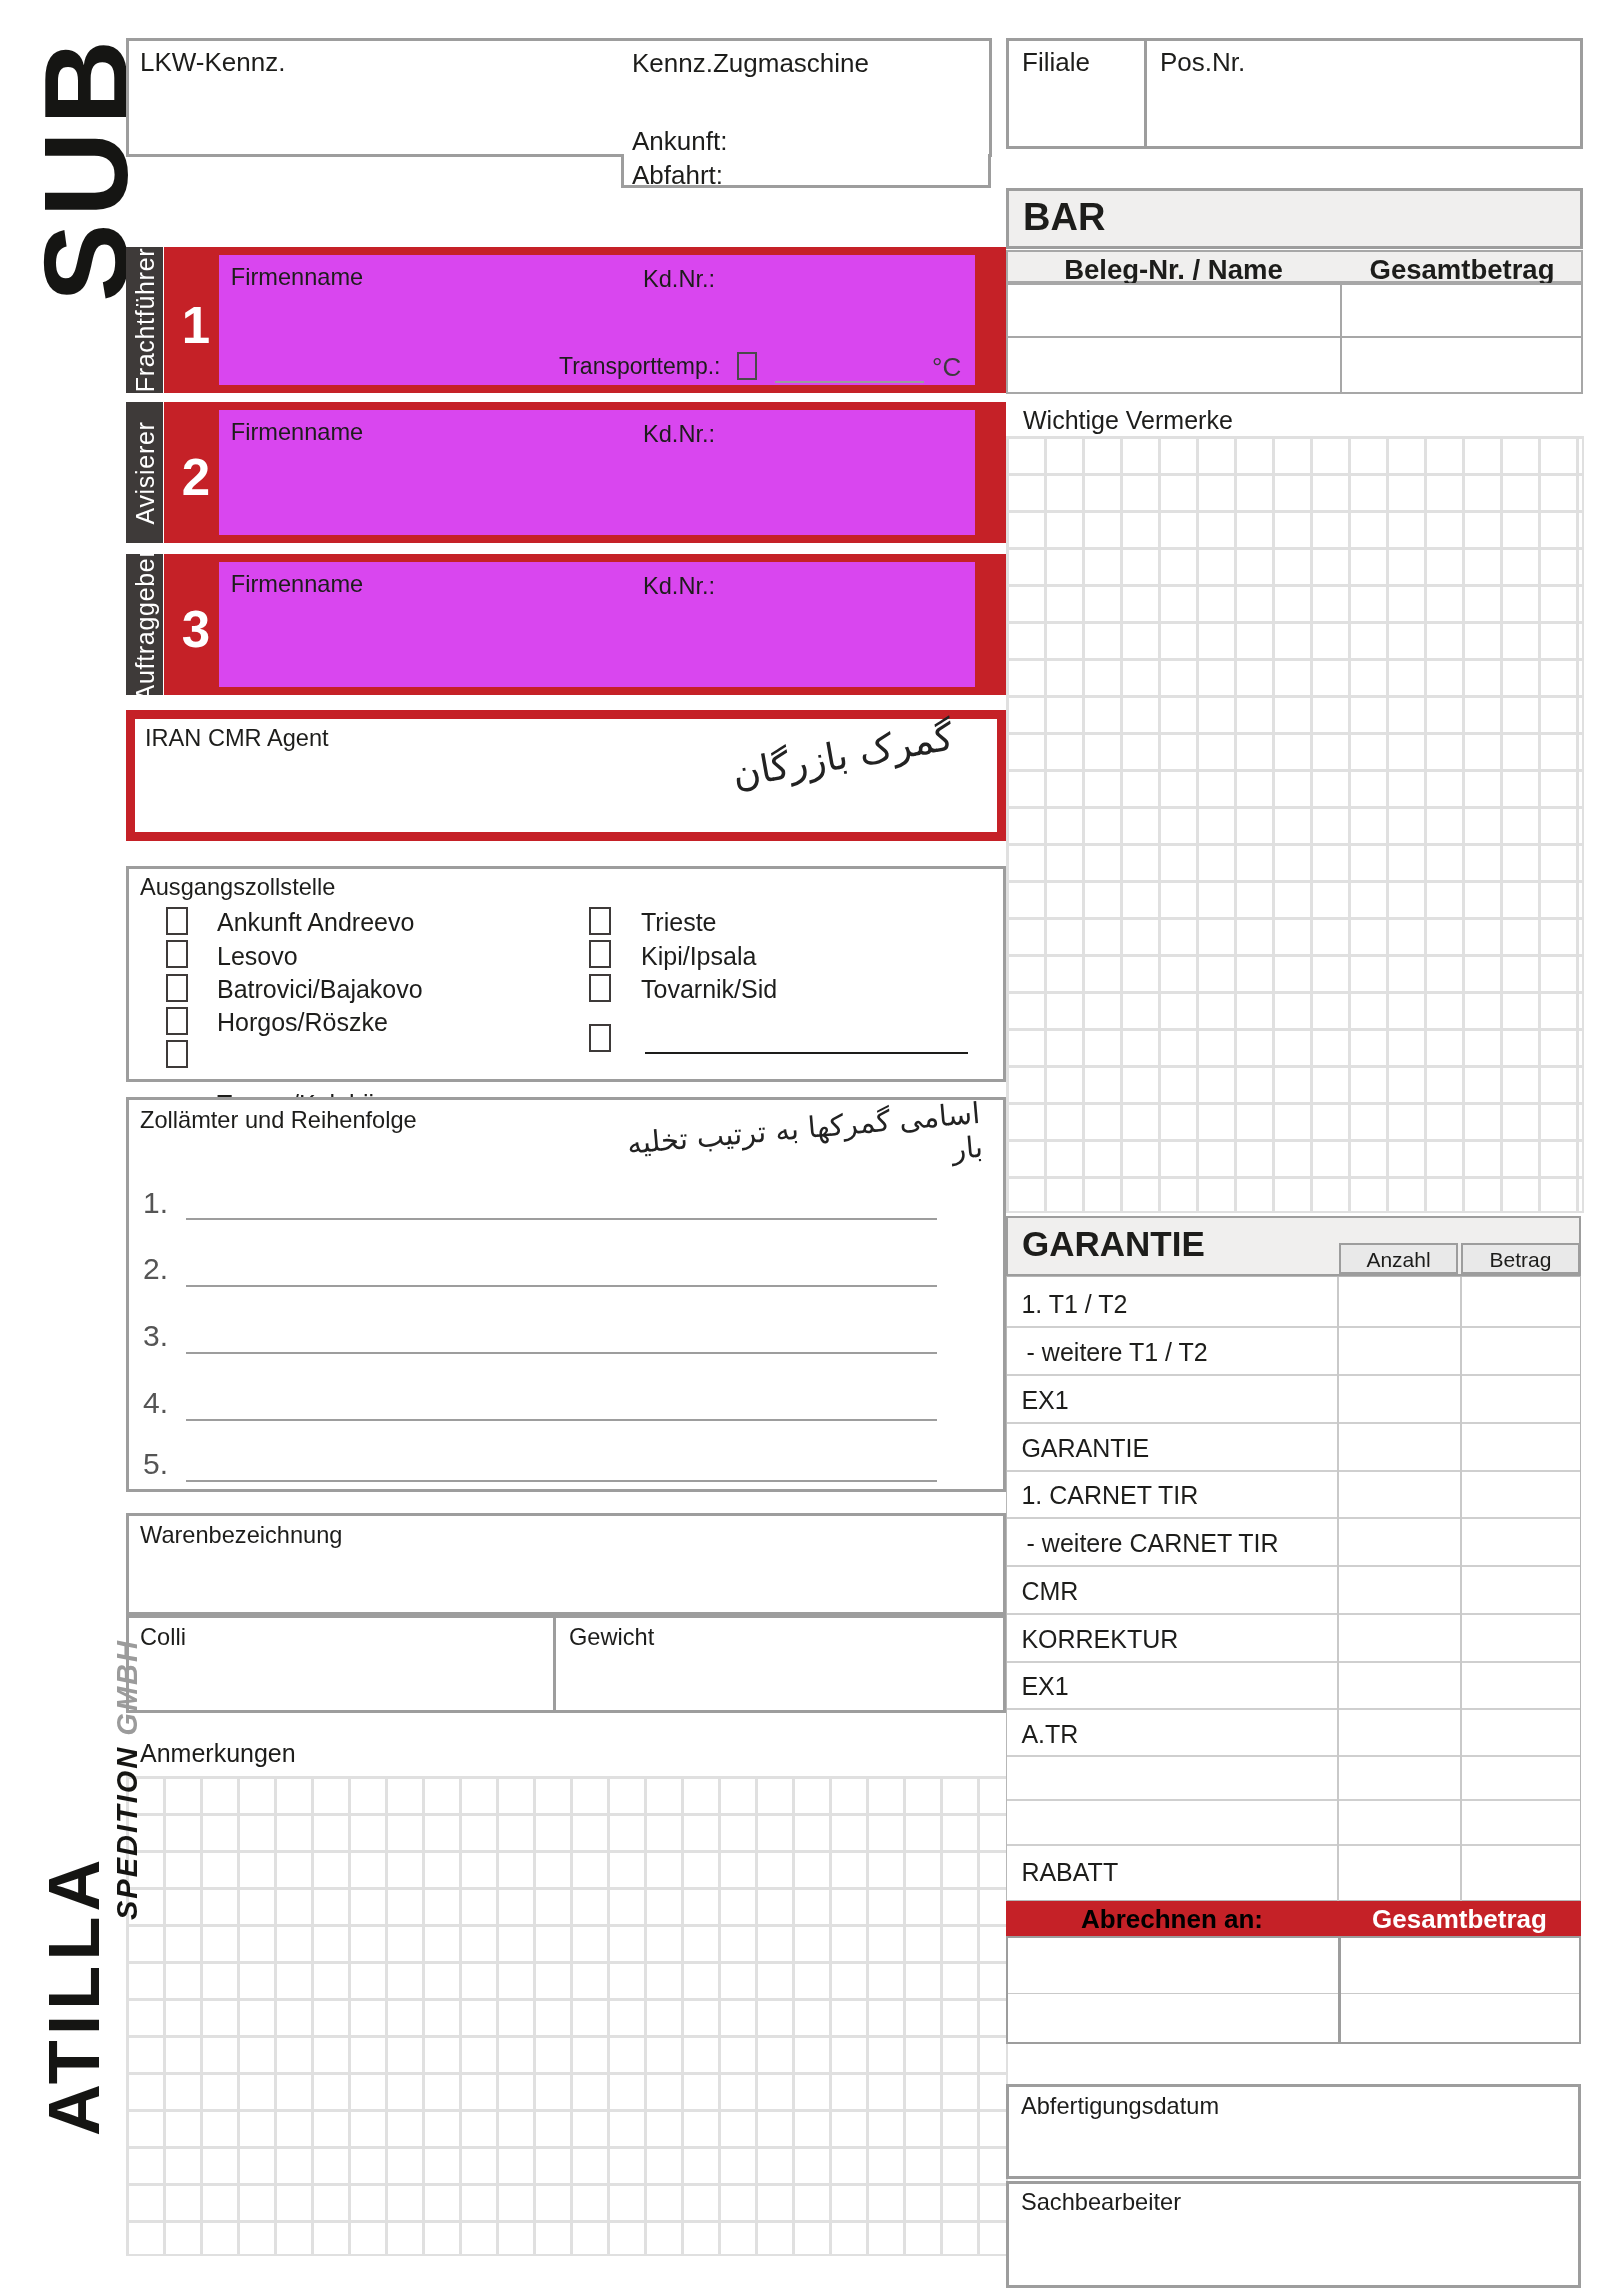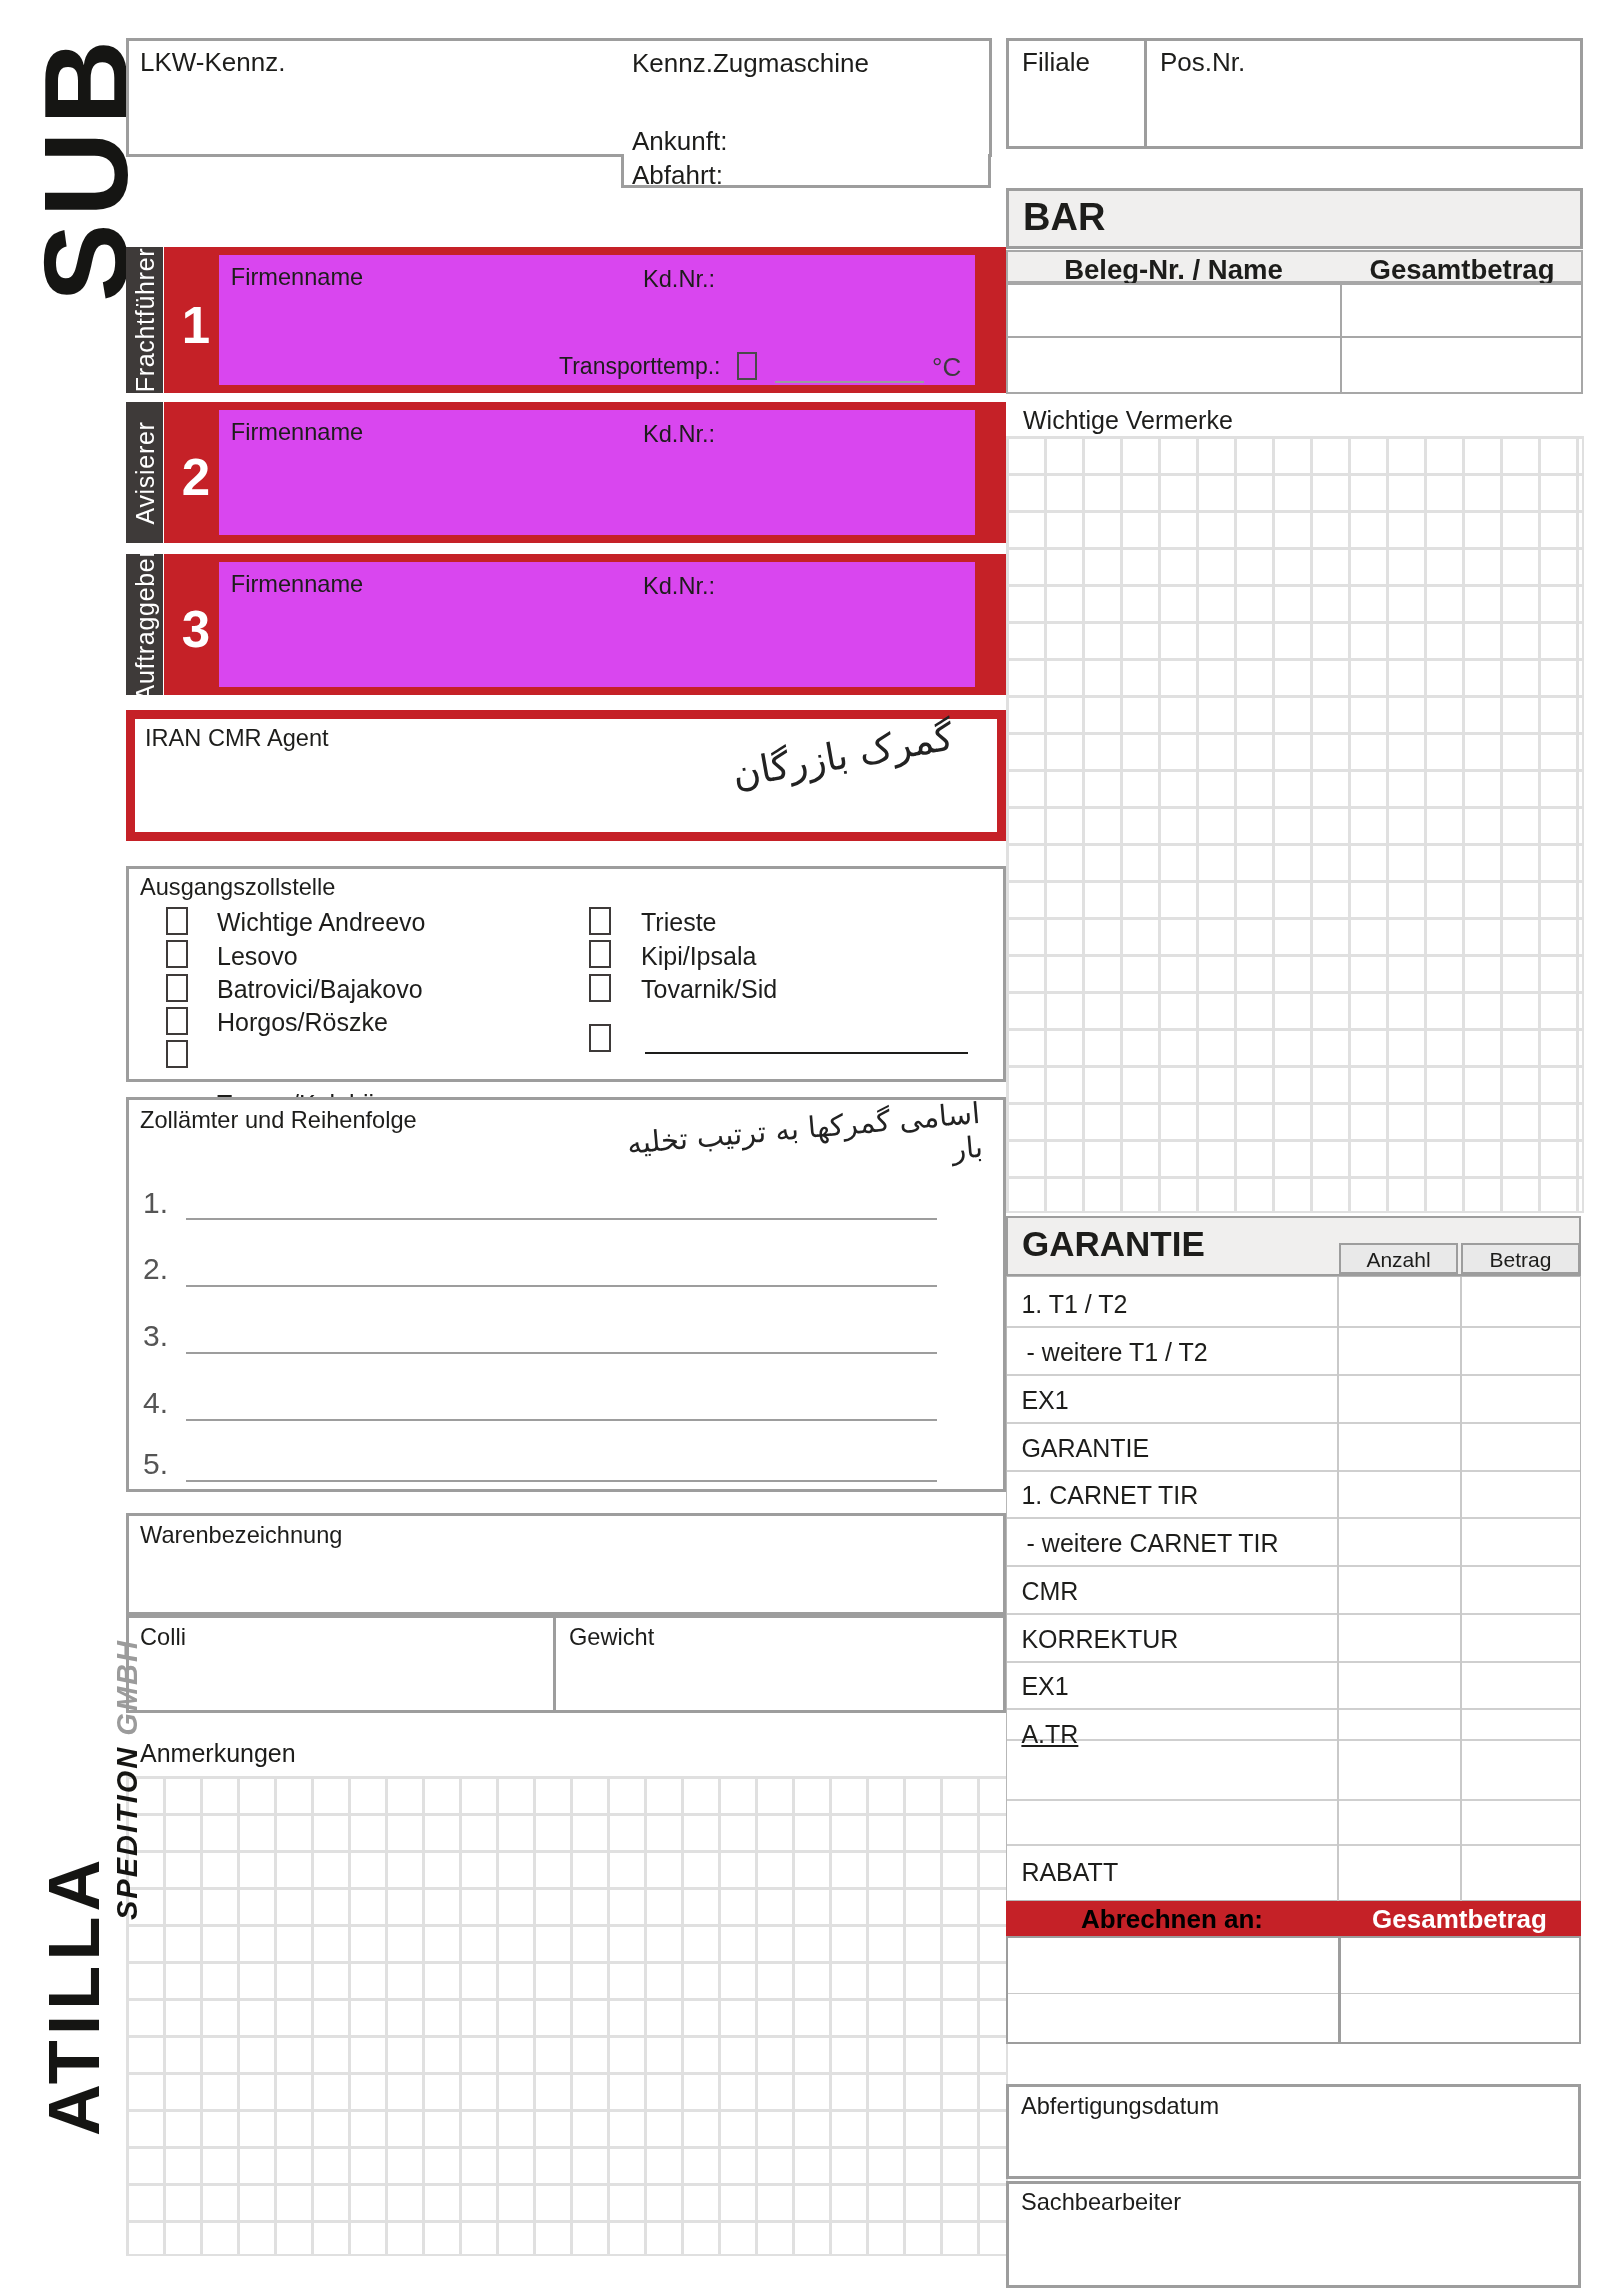--- a/index.html
+++ b/index.html
@@ -101,21 +101,21 @@
   </div>
 
   <div class="abs" style="left:126px; top:710px; width:880px; height:131px; border:9.2px solid var(--red); background:#fff; box-sizing:border-box;"></div>
   <div class="lbl" style="left:145px; top:725px; font-size:23.6px;">IRAN CMR Agent</div>
   <div class="hand" style="left:667px; top:739px; width:288px; font-size:38px; transform:rotate(-10deg);">گمرک بازرگان</div>
 
   <div class="box" style="left:126px; top:866px; width:880px; height:216px;"></div>
   <div class="lbl" style="left:140px; top:874px; font-size:23.6px;">Ausgangszollstelle</div>
 
   <div class="cb" style="left:166px; top:907px;"></div>
-  <div class="lbl-lg" style="left:217px; top:908px;">Wichtige Andreevo</div>
+  <div class="lbl-lg" style="left:217px; top:908px;">Ankunft Andreevo</div>
   <div class="cb" style="left:166px; top:940px;"></div>
   <div class="lbl-lg" style="left:217px; top:942px;">Lesovo</div>
   <div class="cb" style="left:166px; top:974px;"></div>
   <div class="lbl-lg" style="left:217px; top:975px;">Batrovici/Bajakovo</div>
   <div class="cb" style="left:166px; top:1007px;"></div>
   <div class="lbl-lg" style="left:217px; top:1008px;">Horgos/Röszke</div>
   <div class="cb" style="left:166px; top:1040px;"></div>
   <div class="lbl-lg" style="left:217px; top:1042px;margin-top:48px;">Tompa/Kelebija</div>
 
   <div class="cb" style="left:589px; top:907px;"></div>
@@ -160,21 +160,21 @@
   <div class="abs" style="left:1006px; top:1276px; width:575px; height:625px; border:1.3px solid #b7b7b7; box-sizing:border-box; background:#fff;">
     <div class="abs rowline" style="left:0; top:3.3px; width:573px; height:48px; font-size:25px; padding-left:14.4px; box-sizing:border-box; line-height:48px;">1. T1 / T2</div>
     <div class="abs rowline" style="left:0; top:51px; width:573px; height:48px; font-size:25px; padding-left:19.6px; box-sizing:border-box; line-height:48px;">- weitere T1 / T2</div>
     <div class="abs rowline" style="left:0; top:99px; width:573px; height:48px; font-size:25px; padding-left:14.4px; box-sizing:border-box; line-height:48px;">EX1</div>
     <div class="abs rowline" style="left:0; top:147px; width:573px; height:48px; font-size:25px; padding-left:14.4px; box-sizing:border-box; line-height:48px;">GARANTIE</div>
     <div class="abs rowline" style="left:0; top:194px; width:573px; height:48px; font-size:25px; padding-left:14.4px; box-sizing:border-box; line-height:48px;">1. CARNET TIR</div>
     <div class="abs rowline" style="left:0; top:242px; width:573px; height:48px; font-size:25px; padding-left:19.6px; box-sizing:border-box; line-height:48px;">- weitere CARNET TIR</div>
     <div class="abs rowline" style="left:0; top:290px; width:573px; height:48px; font-size:25px; padding-left:14.4px; box-sizing:border-box; line-height:48px;">CMR</div>
     <div class="abs rowline" style="left:0; top:338px; width:573px; height:48px; font-size:25px; padding-left:14.4px; box-sizing:border-box; line-height:48px;">KORREKTUR</div>
     <div class="abs rowline" style="left:0; top:385px; width:573px; height:48px; font-size:25px; padding-left:14.4px; box-sizing:border-box; line-height:48px;">EX1</div>
-    <div class="abs rowline" style="left:0; top:433px; width:573px; height:31px; font-size:25px; padding-left:14.4px; box-sizing:border-box; line-height:48px;text-decoration:underline;">A.TR</div>
+    <div class="abs rowline" style="left:0; top:433px; width:573px; height:47px; font-size:25px; padding-left:14.4px; box-sizing:border-box; line-height:48px;">A.TR</div>
     <div class="abs rowline" style="left:0; top:481px; width:573px; height:43px;"></div>
     <div class="abs rowline" style="left:0; top:523px; width:573px; height:46px;"></div>
     <div class="abs" style="left:0; top:569px; width:573px; height:56px; font-size:25px; padding-left:14.4px; box-sizing:border-box; line-height:52px;">RABATT</div>
     <div class="abs" style="left:330px; top:0; width:2px; height:625px; background:#c9c9c9;"></div>
     <div class="abs" style="left:453px; top:0; width:2px; height:625px; background:#c9c9c9;"></div>
   </div>
 
   <div class="abs" style="left:1006px; top:1901px; width:575px; height:35px; background:var(--red);">
     <div class="abs" style="left:0; top:2.6px; width:332px; text-align:center; color:#000000; font-size:26px; font-weight:bold;">Abrechnen an:</div>
     <div class="abs" style="left:332px; top:2.6px; width:243px; text-align:center; color:#fff; font-size:26px; font-weight:bold;">Gesamtbetrag</div>

